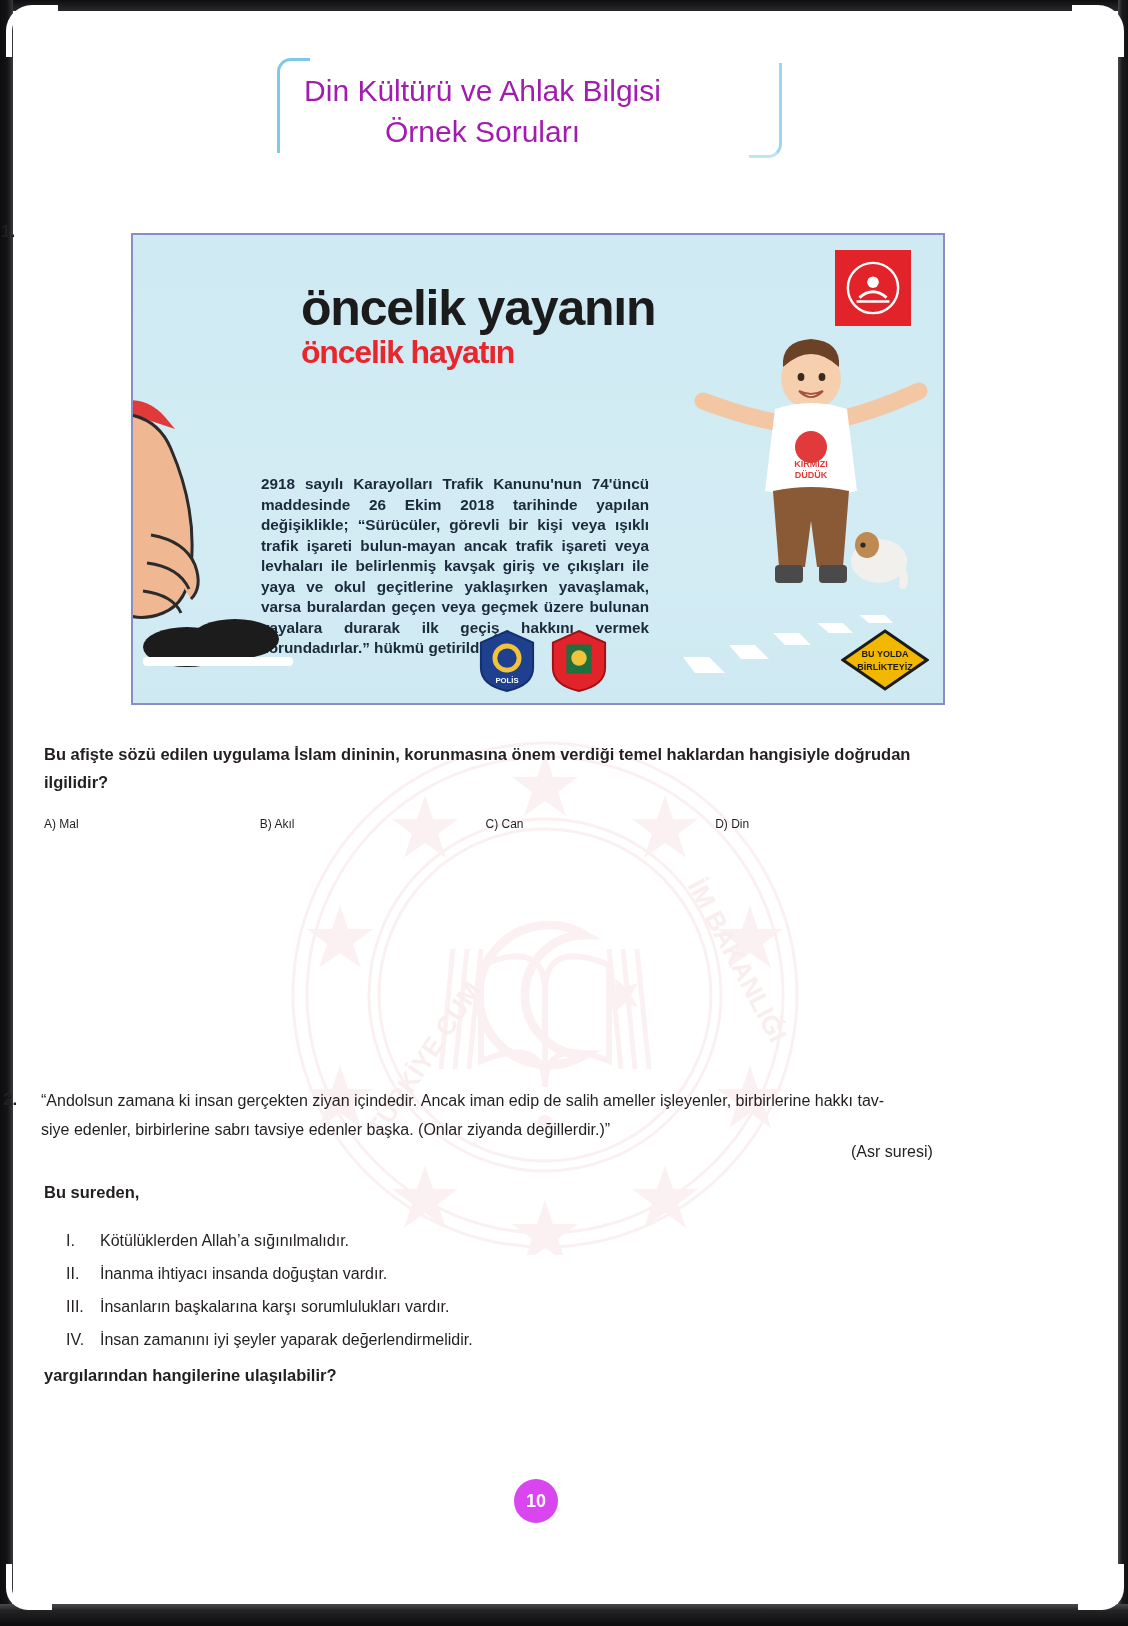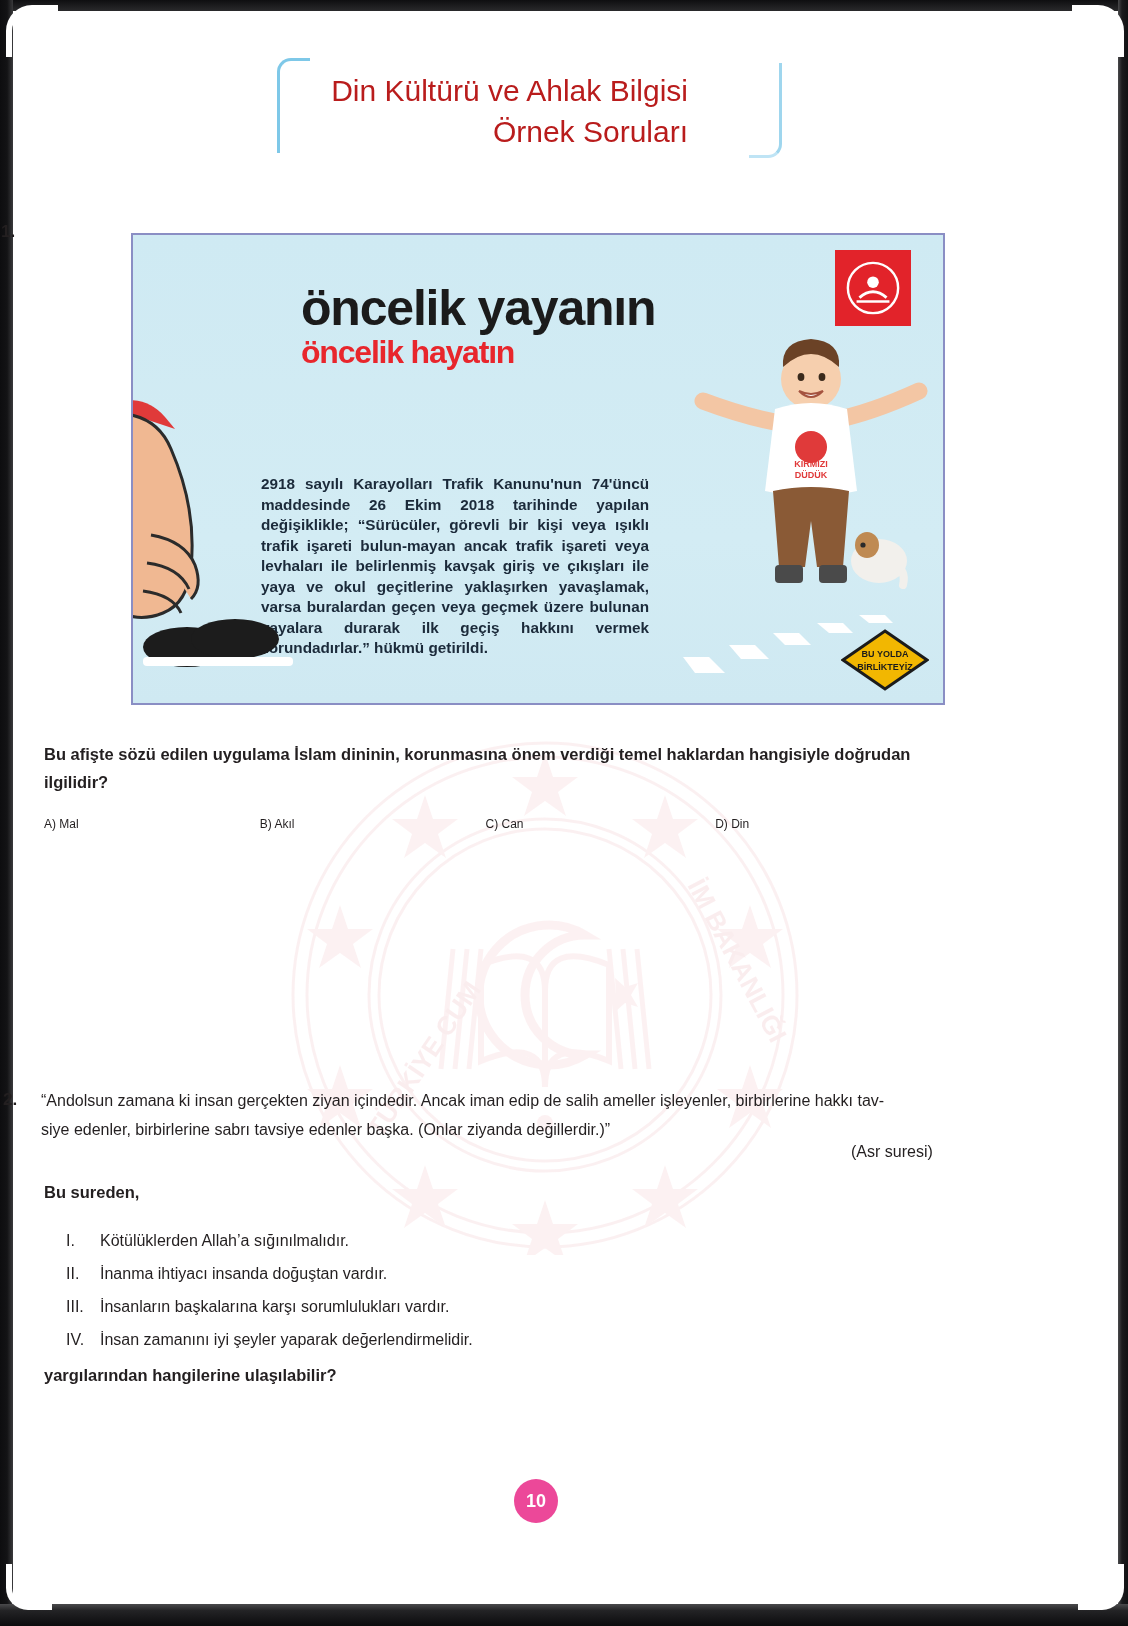--- a/index.html
+++ b/index.html
@@ -110,24 +110,24 @@
     content: "";
     position: absolute;
     right: 30px; bottom: -3px;
     width: 480px; height: 5px;
     background: #ffffff;
   }
   .banner-text {
     position: absolute;
     left: 0; top: 12px;
     width: 411px;
-    text-align: right;
+    text-align: center;
     font-size: 30px;
     line-height: 41px;
-    color: #b91c1c;
+    color: #a21caf;
     z-index: 3;
   }
 
   
   .watermark {
     position: absolute;
     left: 285px; top: 735px;
     width: 520px; height: 520px;
     opacity: 0.30;
     pointer-events: none;
@@ -268,21 +268,21 @@
     right: 14px; bottom: 12px;
     width: 88px; height: 62px;
   }
 
   
   .page-number {
     position: absolute;
     left: 514px; top: 1479px;
     width: 44px; height: 44px;
     border-radius: 50%;
-    background: #ec4899;
+    background: #d946ef;
     color: #ffffff;
     font-size: 18px;
     font-weight: bold;
     display: flex;
     align-items: center;
     justify-content: center;
     z-index: 4;
   }
 </style>
 </head>
@@ -415,20 +415,33 @@
         <g fill="#ffffff">
           <polygon points="10,72 36,72 52,88 22,88"></polygon>
           <polygon points="56,60 82,60 96,74 68,74"></polygon>
           <polygon points="100,48 126,48 138,60 112,60"></polygon>
           <polygon points="144,38 170,38 180,48 156,48"></polygon>
           <polygon points="186,30 212,30 220,38 196,38"></polygon>
         </g>
       </svg>
     </div>
 
+    <div class="badge-row">
+      <svg viewBox="0 0 62 66" width="60" height="64" xmlns="http://www.w3.org/2000/svg">
+        <path d="M31 2 l27 12 v26 q0 18 -27 24 q-27 -6 -27 -24 v-26z" fill="#1f3f8f" stroke="#13306e" stroke-width="2"></path>
+        <circle cx="31" cy="30" r="15" fill="#f2c43c"></circle>
+        <circle cx="31" cy="30" r="10" fill="#1f3f8f"></circle>
+        <text x="31" y="56" font-family="Liberation Sans, sans-serif" font-size="8" font-weight="bold" fill="#ffffff" text-anchor="middle">POLİS</text>
+      </svg>
+      <svg viewBox="0 0 62 66" width="60" height="64" xmlns="http://www.w3.org/2000/svg">
+        <path d="M31 2 l27 12 v26 q0 18 -27 24 q-27 -6 -27 -24 v-26z" fill="#e2232a" stroke="#9e1119" stroke-width="2"></path>
+        <rect x="18" y="16" width="26" height="30" fill="#1f6f3f"></rect>
+        <circle cx="31" cy="30" r="8" fill="#f2c43c"></circle>
+      </svg>
+    </div>
 
     <div class="warning-sign">
       <svg viewBox="0 0 88 62" width="88" height="62" xmlns="http://www.w3.org/2000/svg">
         <polygon points="44,2 86,31 44,60 2,31" fill="#f2b701" stroke="#1b1b1b" stroke-width="3"></polygon>
         <text x="44" y="28" font-family="Liberation Sans, sans-serif" font-size="9" font-weight="bold" fill="#1b1b1b" text-anchor="middle">BU YOLDA</text>
         <text x="44" y="41" font-family="Liberation Sans, sans-serif" font-size="9" font-weight="bold" fill="#1b1b1b" text-anchor="middle">BİRLİKTEYİZ</text>
       </svg>
     </div>
   </div>
 

